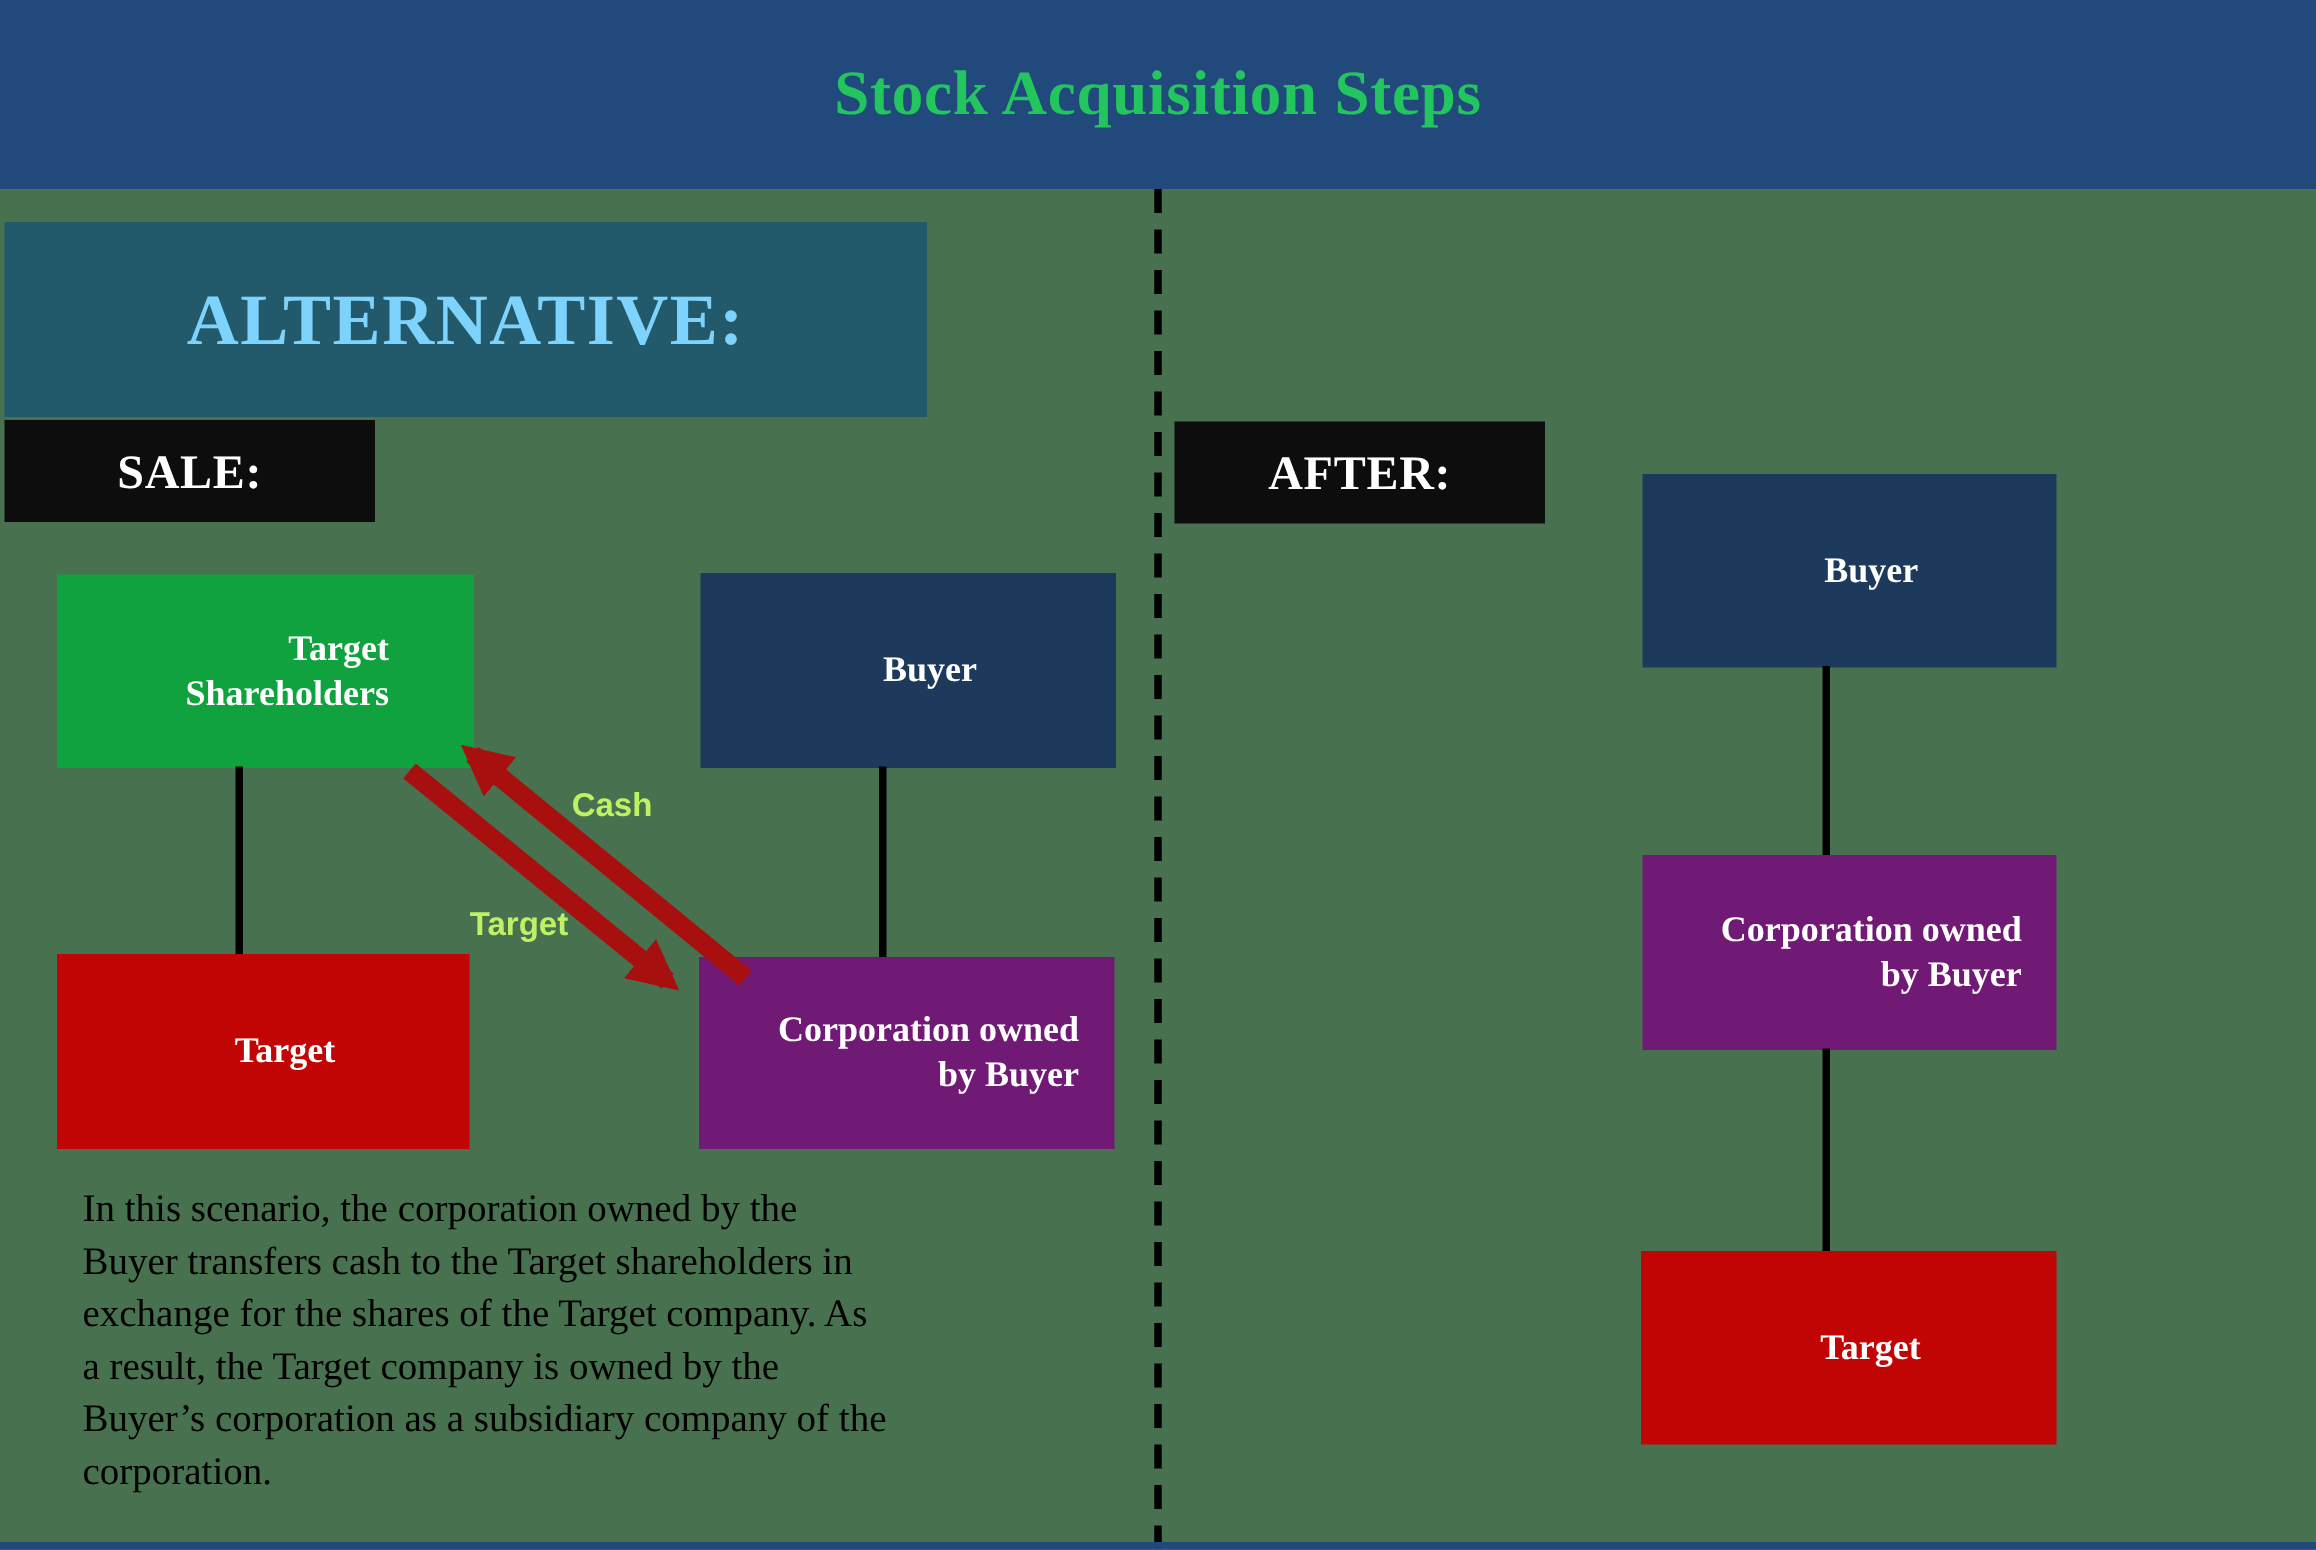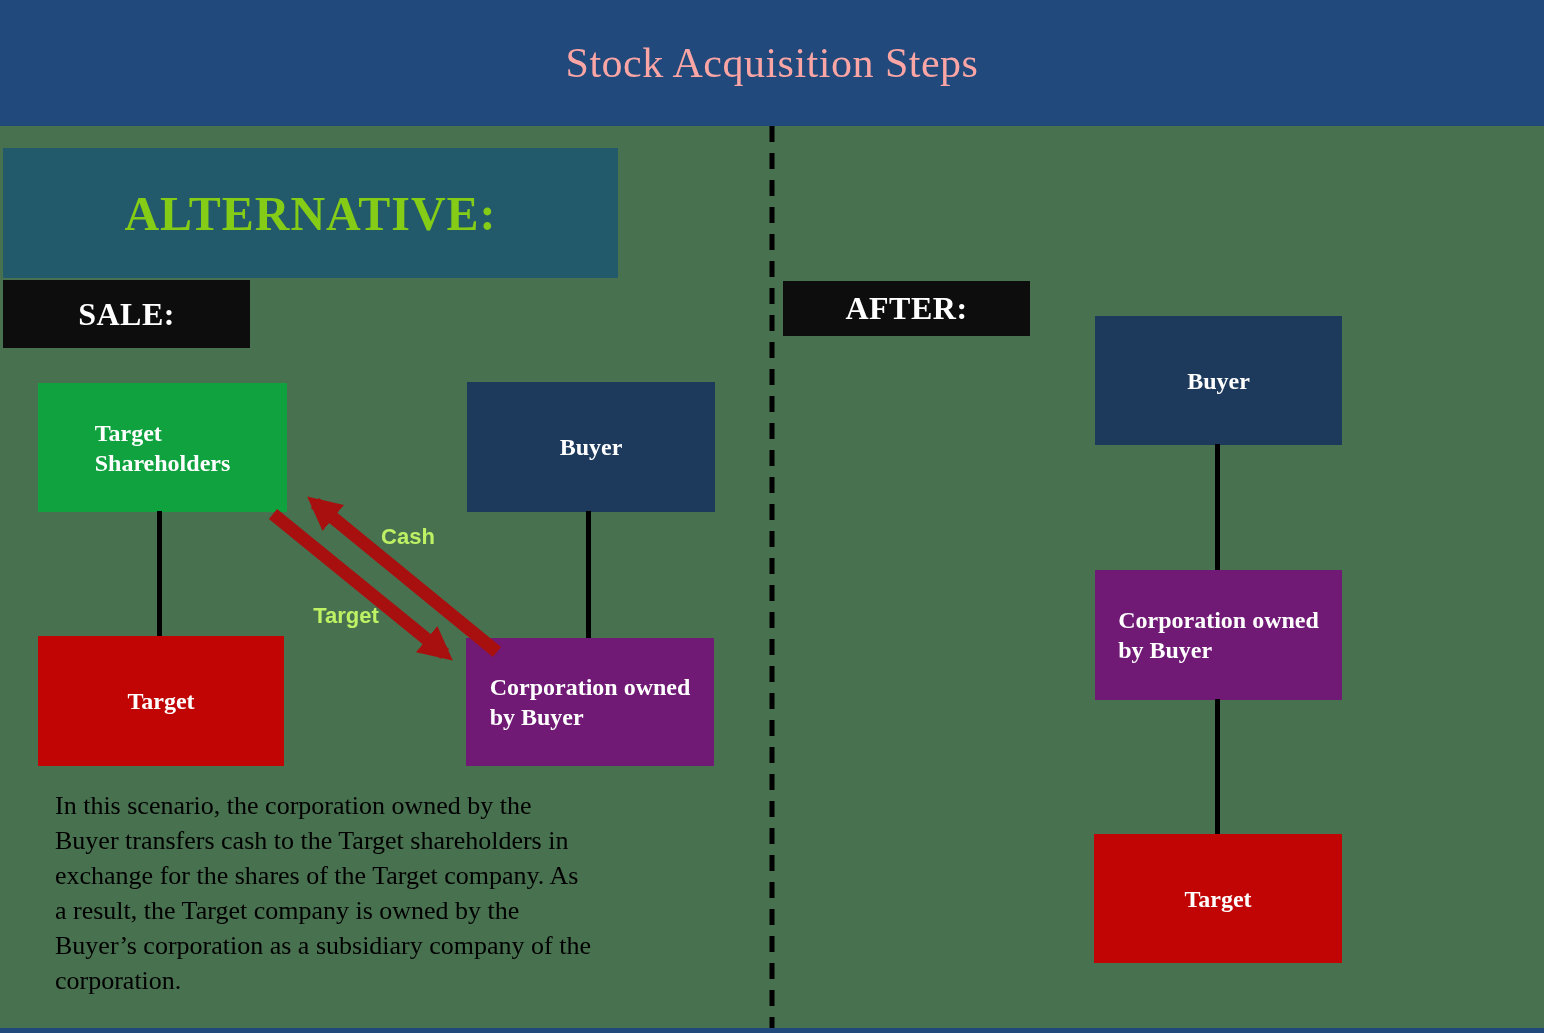--- a/index.html
+++ b/index.html
@@ -8,40 +8,41 @@
     background:#48714F;overflow:hidden;
     font-family:"Liberation Serif",serif;
   }
   .abs{position:absolute;}
   
   .header{
     left:0;top:0;width:1544px;height:126px;background:#21497B;
     display:flex;align-items:center;justify-content:center;
   }
   .title{
-    color:#fca5a5;font-size:42px;font-weight:400;letter-spacing:.5px;
+    color:#22c55e;font-size:42px;font-weight:700;letter-spacing:.5px;
   }
   
   .banner{
     left:3px;top:148px;width:615px;height:130px;background:#235A6B;
     display:flex;align-items:center;justify-content:center;
   }
-  .banner-text{color:#84cc16;font-size:48px;font-weight:700;letter-spacing:1px;}
+  .banner-text{color:#7dd3fc;font-size:48px;font-weight:700;letter-spacing:1px;}
   
   .stage{
     background:#0D0D0D;display:flex;align-items:center;justify-content:center;
   }
   .stage-sale{left:3px;top:280px;width:247px;height:68px;}
-  .stage-after{left:783px;top:281px;width:247px;height:55px;align-items:center;}
+  .stage-after{left:783px;top:281px;width:247px;height:68px;align-items:center;}
   .stage-text{color:#FFFFFF;font-size:32px;font-weight:700;letter-spacing:.5px;}
   
   .node{
-    display:flex;align-items:center;justify-content:center;text-align:left;
+    display:flex;align-items:center;justify-content:center;text-align:right;
     color:#FFFFFF;font-size:24px;font-weight:700;line-height:30px;
     white-space:pre-line;
+    padding-left:29px;
   }
   .node-green{background:#0FA23E;}
   .node-navy{background:#1D3A5D;}
   .node-red{background:#C10505;}
   .node-teal{background:#701a75;}
   .n-ts{left:38px;top:383px;width:249px;height:129px;}
   .n-lbuyer{left:467px;top:382px;width:248px;height:130px;}
   .n-ltarget{left:38px;top:636px;width:246px;height:130px;}
   .n-lcorp{left:466px;top:638px;width:248px;height:128px;}
   .n-rbuyer{left:1095px;top:316px;width:247px;height:129px;}

